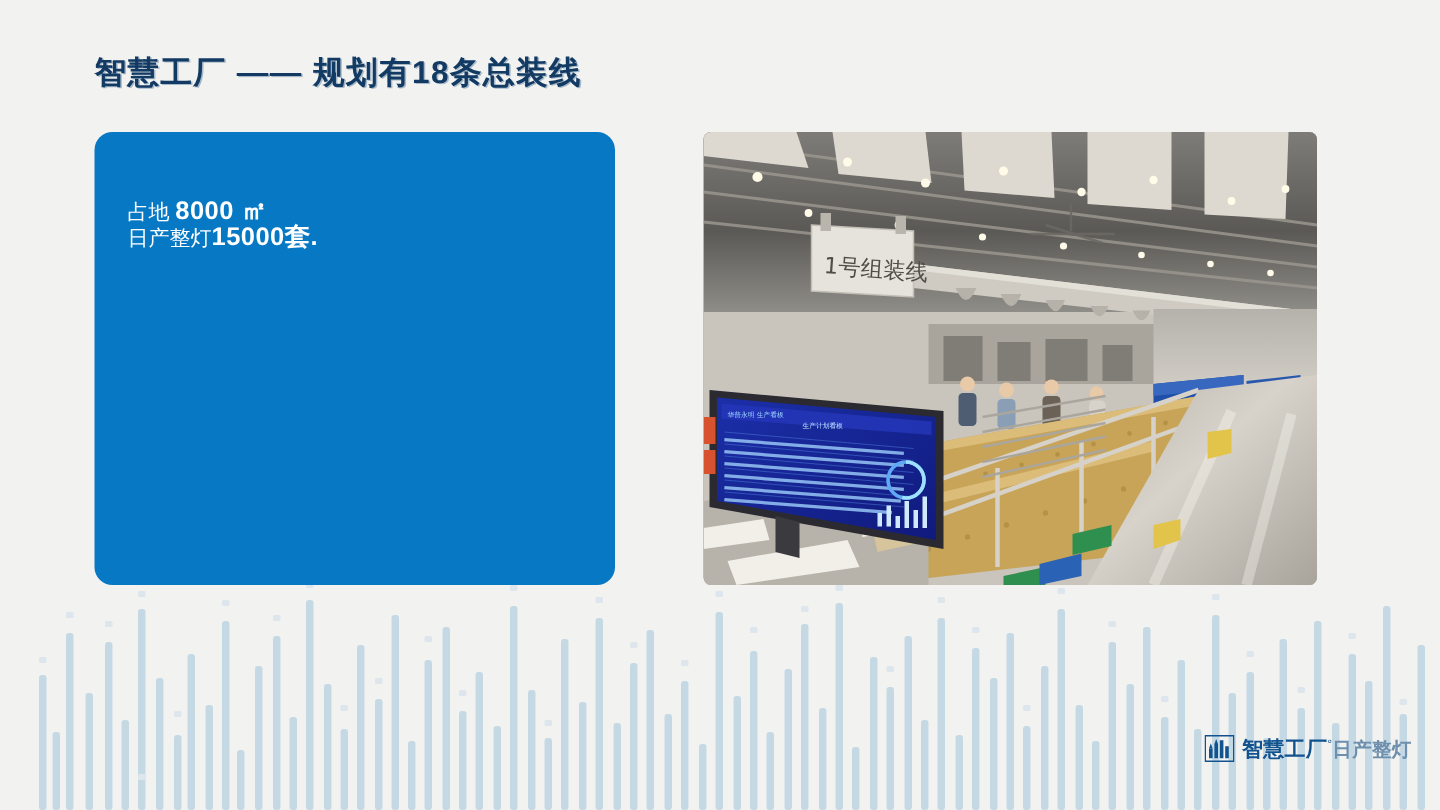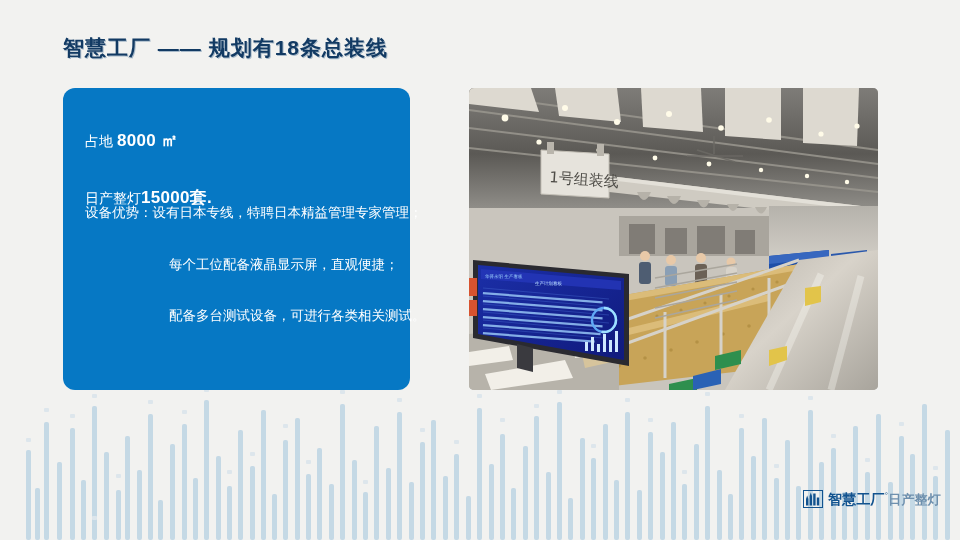--- a/index.html
+++ b/index.html
@@ -65,22 +65,22 @@
     font-size:14px;
     color:#FFFFFF;
     white-space:nowrap;
     line-height:1;
   }
   .line-stat .big {
     font-size:17px;
     font-weight:bold;
     letter-spacing:0.3px;
   }
-  .stat-1 { margin-bottom:40px; }
-  .stat-2 { }
+  .stat-1 { }
+  .stat-2 { margin-bottom:46px; }
 
   .adv-block { font-size:13.5px; line-height:1; color:#FFFFFF; }
   .adv-line { white-space:nowrap; }
   .adv-line.l1 { margin-bottom:38px; }
   .adv-line.l2 { margin-bottom:38px; padding-left:84px; }
   .adv-line.l3 { padding-left:84px; }
 
   
   .photo {
     position:absolute;
@@ -242,25 +242,20 @@
     </div>
 
   <div class="title">智慧工厂 —— 规划有18条总装线</div>
 
   <div class="info-panel">
 
     <div class="line-stat stat-1"><span>占地 </span><span class="big">8000</span><span class="big"> ㎡</span></div>
 
     <div class="line-stat stat-2"><span>日产整灯</span><span class="big">15000</span><span class="big">套.</span></div>
 
-    <div class="adv-block">
-      <div class="adv-line l1">设备优势：设有日本专线，特聘日本精益管理专家管理；</div>
-      <div class="adv-line l2">每个工位配备液晶显示屏，直观便捷；</div>
-      <div class="adv-line l3">配备多台测试设备，可进行各类相关测试。</div>
-    </div>
   </div>
 
   <div class="photo">
     <svg viewBox="0 0 409 302" preserveAspectRatio="none">
       <defs>
         <linearGradient id="ceil" x1="0" y1="0" x2="0" y2="1">
           <stop offset="0%" stop-color="#7e7c78"></stop>
           <stop offset="55%" stop-color="#5b5955"></stop>
           <stop offset="100%" stop-color="#8f8d88"></stop>
         </linearGradient>

